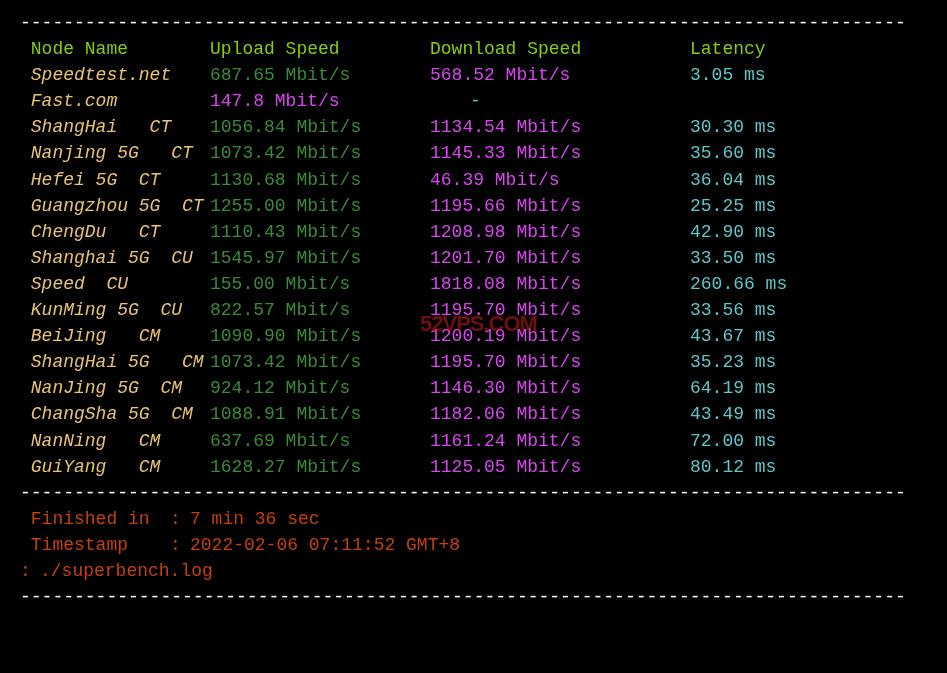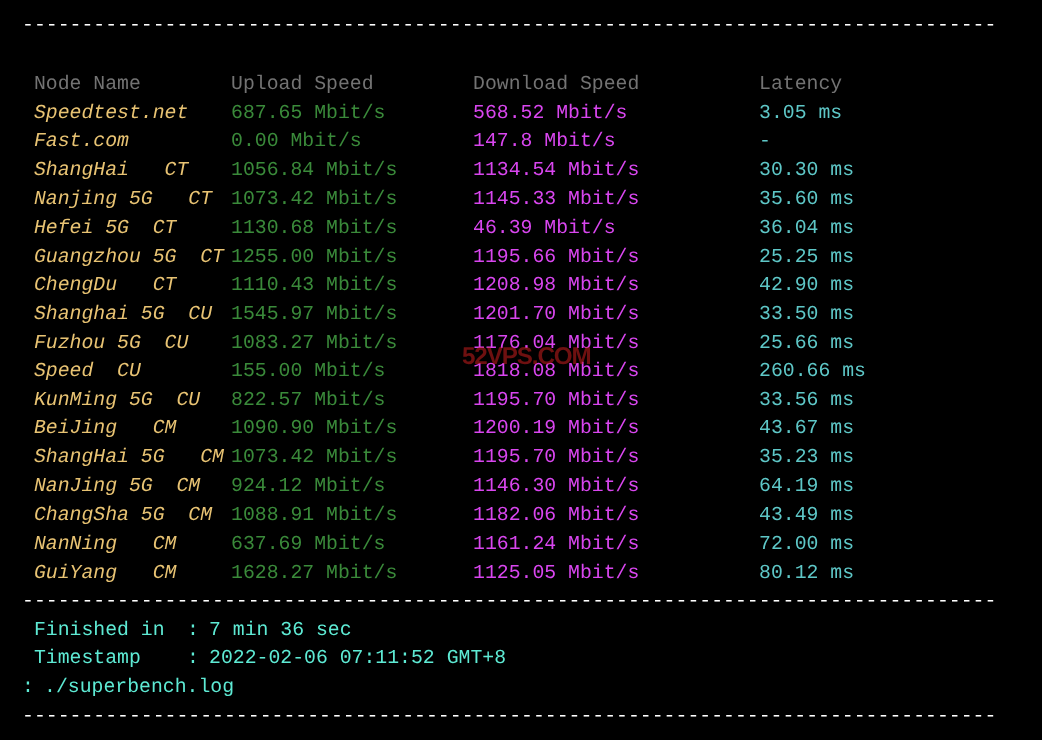--- a/index.html
+++ b/index.html
@@ -42,38 +42,37 @@
     .col-download {
       display: inline-block;
       width: 260px;
       white-space: pre;
     }
     .col-latency {
       display: inline-block;
       white-space: pre;
     }
     .header {
-      color: #737373;
-      margin-top: 28px;
+      color: #84cc16;
     }
     .yellow {
       color: #e8c373;
       font-style: italic;
     }
     .green {
       color: #3a8a3a;
     }
     .red {
       color: #d946ef;
     }
     .cyan {
       color: #5ec7c7;
     }
     .white {
-      color: #5eead4;
+      color: #c2410c;
     }
     .footer-label {
       display: inline-block;
       width: 150px;
       white-space: pre;
     }
     .footer-colon {
       display: inline-block;
       width: 20px;
     }
@@ -96,28 +95,27 @@
 
 <div class="row header">
   <span class="col-node"> Node Name</span>
   <span class="col-upload">Upload Speed</span>
   <span class="col-download">Download Speed</span>
   <span class="col-latency">Latency</span>
 </div>
 
 <div id="data-rows">
     <div class="row"><span class="col-node yellow"> Speedtest.net</span><span class="col-upload green">687.65 Mbit/s</span><span class="col-download red">568.52 Mbit/s</span><span class="col-latency cyan">3.05 ms</span></div>
-    <div class="row"><span class="col-node yellow"> Fast.com</span><span class="col-upload green">0.00 Mbit/s</span><span class="col-download red">147.8 Mbit/s</span><span class="col-latency cyan">-</span></div>
+    <div class="row"><span class="col-node yellow"> Fast.com</span><span class="col-download red">147.8 Mbit/s</span><span class="col-latency cyan">-</span></div>
     <div class="row"><span class="col-node yellow"> ShangHai   CT</span><span class="col-upload green">1056.84 Mbit/s</span><span class="col-download red">1134.54 Mbit/s</span><span class="col-latency cyan">30.30 ms</span></div>
     <div class="row"><span class="col-node yellow"> Nanjing 5G   CT</span><span class="col-upload green">1073.42 Mbit/s</span><span class="col-download red">1145.33 Mbit/s</span><span class="col-latency cyan">35.60 ms</span></div>
     <div class="row"><span class="col-node yellow"> Hefei 5G  CT</span><span class="col-upload green">1130.68 Mbit/s</span><span class="col-download red">46.39 Mbit/s</span><span class="col-latency cyan">36.04 ms</span></div>
     <div class="row"><span class="col-node yellow"> Guangzhou 5G  CT</span><span class="col-upload green">1255.00 Mbit/s</span><span class="col-download red">1195.66 Mbit/s</span><span class="col-latency cyan">25.25 ms</span></div>
     <div class="row"><span class="col-node yellow"> ChengDu   CT</span><span class="col-upload green">1110.43 Mbit/s</span><span class="col-download red">1208.98 Mbit/s</span><span class="col-latency cyan">42.90 ms</span></div>
     <div class="row"><span class="col-node yellow"> Shanghai 5G  CU</span><span class="col-upload green">1545.97 Mbit/s</span><span class="col-download red">1201.70 Mbit/s</span><span class="col-latency cyan">33.50 ms</span></div>
-    <div class="row"><span class="col-node yellow"> Fuzhou 5G  CU</span><span class="col-upload green">1083.27 Mbit/s</span><span class="col-download red">1176.04 Mbit/s</span><span class="col-latency cyan">25.66 ms</span></div>
     <div class="row"><span class="col-node yellow"> Speed  CU</span><span class="col-upload green">155.00 Mbit/s</span><span class="col-download red">1818.08 Mbit/s</span><span class="col-latency cyan">260.66 ms</span></div>
     <div class="row"><span class="col-node yellow"> KunMing 5G  CU</span><span class="col-upload green">822.57 Mbit/s</span><span class="col-download red">1195.70 Mbit/s</span><span class="col-latency cyan">33.56 ms</span></div>
     <div class="row"><span class="col-node yellow"> BeiJing   CM</span><span class="col-upload green">1090.90 Mbit/s</span><span class="col-download red">1200.19 Mbit/s</span><span class="col-latency cyan">43.67 ms</span></div>
     <div class="row"><span class="col-node yellow"> ShangHai 5G   CM</span><span class="col-upload green">1073.42 Mbit/s</span><span class="col-download red">1195.70 Mbit/s</span><span class="col-latency cyan">35.23 ms</span></div>
     <div class="row"><span class="col-node yellow"> NanJing 5G  CM</span><span class="col-upload green">924.12 Mbit/s</span><span class="col-download red">1146.30 Mbit/s</span><span class="col-latency cyan">64.19 ms</span></div>
     <div class="row"><span class="col-node yellow"> ChangSha 5G  CM</span><span class="col-upload green">1088.91 Mbit/s</span><span class="col-download red">1182.06 Mbit/s</span><span class="col-latency cyan">43.49 ms</span></div>
     <div class="row"><span class="col-node yellow"> NanNing   CM</span><span class="col-upload green">637.69 Mbit/s</span><span class="col-download red">1161.24 Mbit/s</span><span class="col-latency cyan">72.00 ms</span></div>
     <div class="row"><span class="col-node yellow"> GuiYang   CM</span><span class="col-upload green">1628.27 Mbit/s</span><span class="col-download red">1125.05 Mbit/s</span><span class="col-latency cyan">80.12 ms</span></div>
   </div>
 

